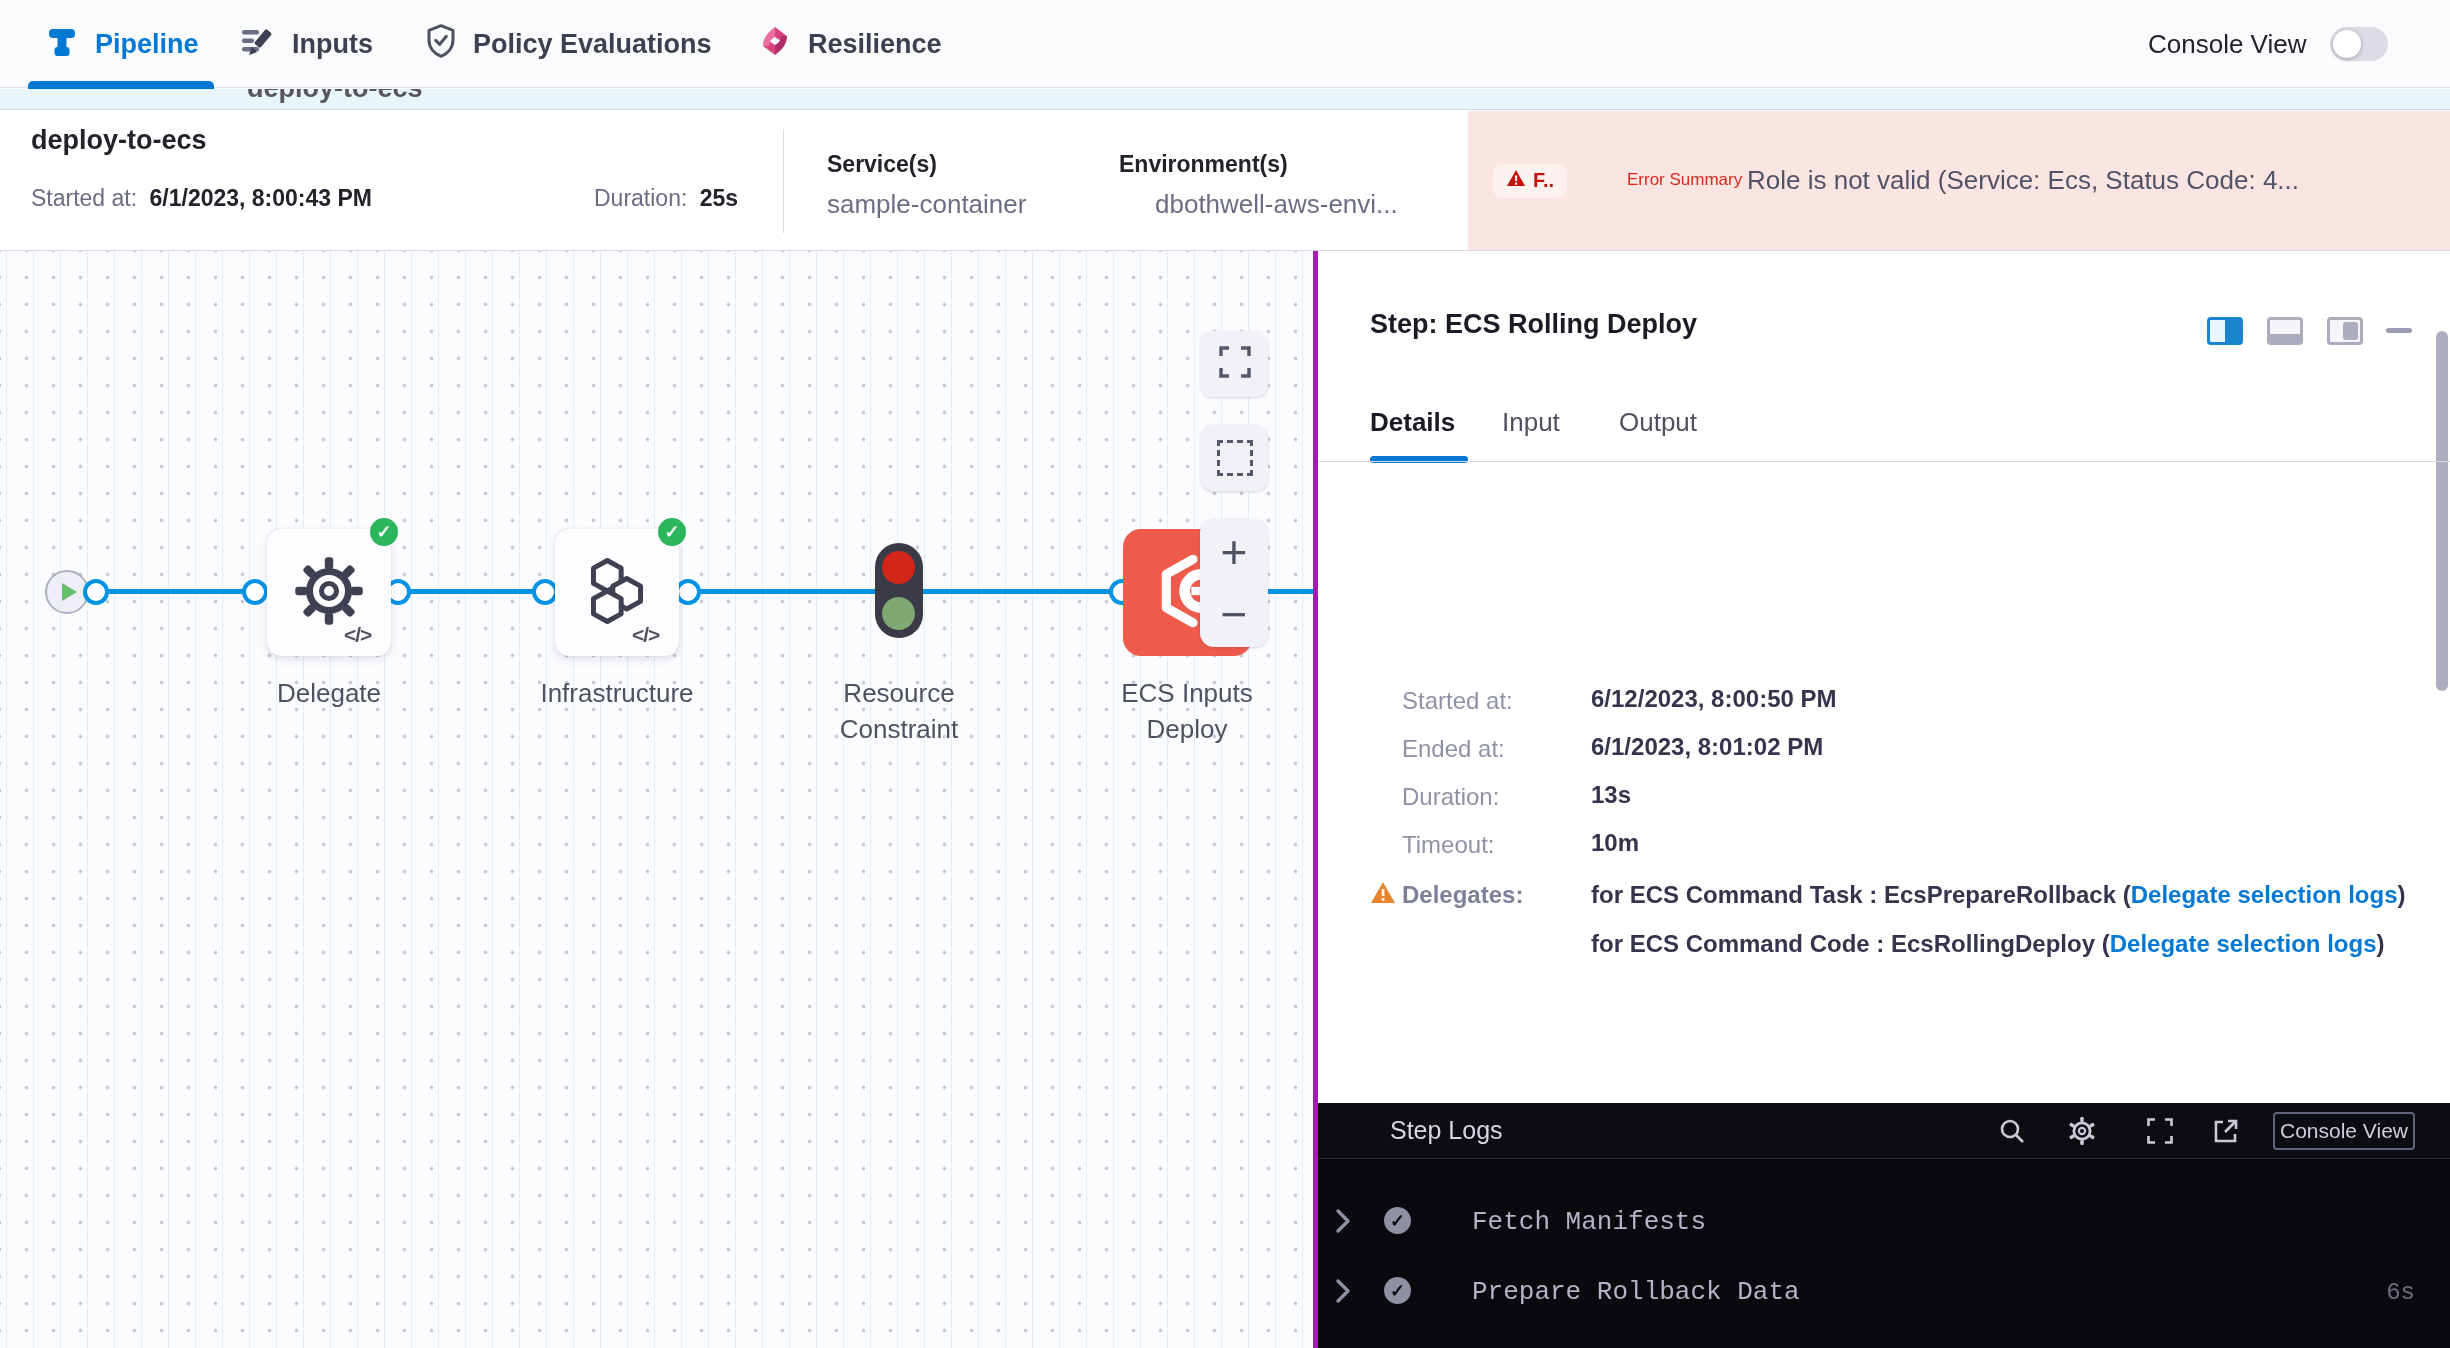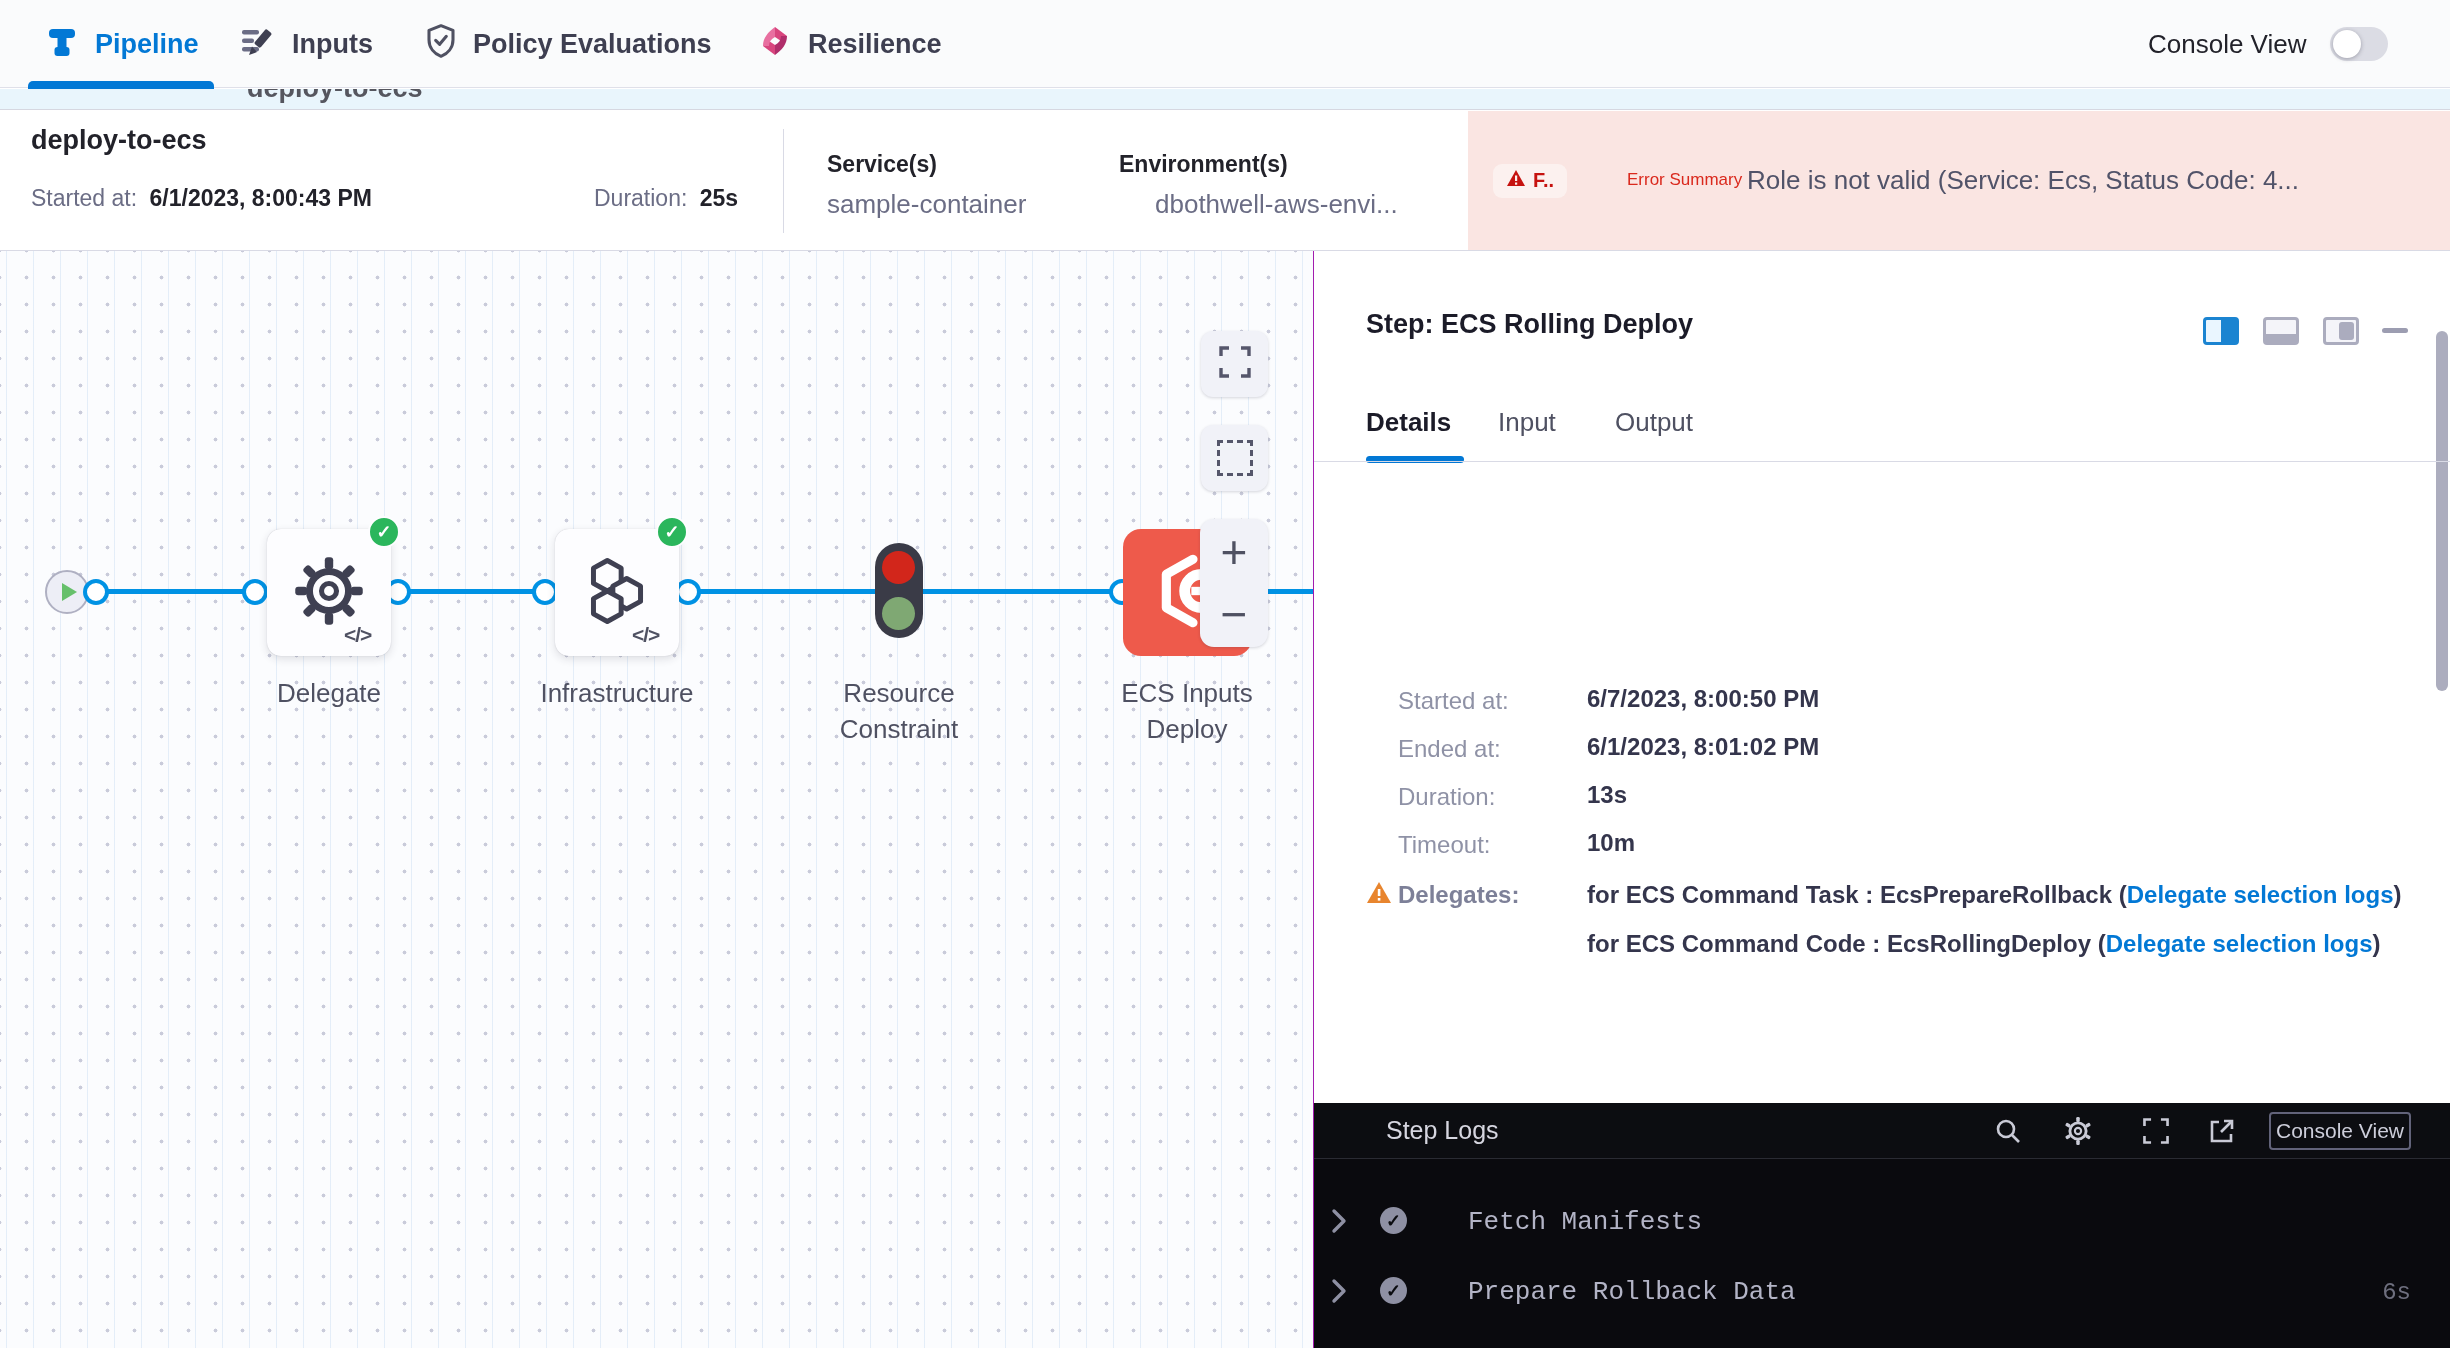--- a/index.html
+++ b/index.html
@@ -49,21 +49,21 @@
   .node-label{position:absolute;top:424px;width:220px;text-align:center;font-size:26px;color:#4F5162;line-height:1.4;}
   .traffic{position:absolute;left:875px;top:292px;width:48px;height:95px;border-radius:24px;background:#3A3B47;cursor:pointer;}
   .light{position:absolute;left:7px;width:33px;height:33px;border-radius:50%;}
   .ecs-card{position:absolute;left:1123px;top:278px;width:129px;height:127px;border-radius:18px;background:#EE5A4B;display:flex;align-items:center;justify-content:center;cursor:pointer;}
   .ctrl-btn{position:absolute;left:1201px;width:67px;height:66px;border-radius:12px;background:#F1F2F8;box-shadow:0 1px 3px rgba(40,41,61,.18);display:flex;align-items:center;justify-content:center;cursor:pointer;}
   .zoom-panel{position:absolute;left:1200px;top:268px;width:68px;height:128px;border-radius:14px;background:#F1F2F8;box-shadow:0 1px 3px rgba(40,41,61,.18);display:flex;flex-direction:column;align-items:center;justify-content:space-between;padding:10px 0;box-sizing:border-box;}
   .zoom-glyph{font-size:46px;font-weight:300;color:#4F5162;line-height:1;cursor:pointer;}
   .marquee-box{width:30px;height:30px;border:3px dashed #55566B;}
 
   
-  .panel{position:absolute;left:1313px;top:251px;width:1137px;height:1097px;background:#fff;border-left:1px solid #a21caf;box-sizing:border-box;}
+  .panel{position:absolute;left:1313px;top:251px;width:1137px;height:1097px;background:#fff;border-left:5px solid #a21caf;box-sizing:border-box;}
   .panel-title{position:absolute;left:52px;top:58px;font-size:27px;font-weight:700;color:#1B1B28;}
   .lay-icon{position:absolute;top:66px;width:36px;height:28px;border-radius:4px;box-sizing:border-box;cursor:pointer;}
   .lay-1{left:889px;border:3px solid #1B84D1;background:linear-gradient(to right,#EAF6FF 50%,#1B84D1 50%);}
   .lay-2{left:949px;border:3px solid #ABACBE;background:linear-gradient(to bottom,#F4F4F9 62%,#ABACBE 62%);}
   .lay-3{left:1009px;border:3px solid #ABACBE;background:#F4F4F9;}
   .lay-3 .inner{position:absolute;right:2px;top:2px;width:15px;height:18px;border-radius:3px;background:#ABACBE;}
   .min-dash{position:absolute;left:1068px;top:77px;width:26px;height:5px;border-radius:3px;background:#9C9DB1;cursor:pointer;}
   .panel-scroll{position:absolute;right:2px;top:80px;width:12px;height:360px;border-radius:6px;background:#ACADBE;cursor:pointer;}
   .tab{position:absolute;top:156px;font-size:26px;color:#4F5162;cursor:pointer;}
   .tab.active{font-weight:700;color:#1B1B28;}
@@ -288,21 +288,21 @@
     <div class="panel-scroll"></div>
 
     <div class="tab active" style="left:52px;">Details</div>
     <div class="tab" style="left:184px;">Input</div>
     <div class="tab" style="left:301px;">Output</div>
     <div class="tab-underline"></div>
     <div class="tabs-border"></div>
 
 
     <div class="d-label" style="top:436px;">Started at:</div>
-    <div class="d-value" style="top:434px;">6/7/2023, 8:00:50 PM</div>
+    <div class="d-value" style="top:434px;">6/12/2023, 8:00:50 PM</div>
     <div class="d-label" style="top:484px;">Ended at:</div>
     <div class="d-value" style="top:482px;">6/1/2023, 8:01:02 PM</div>
     <div class="d-label" style="top:532px;">Duration:</div>
     <div class="d-value" style="top:530px;">13s</div>
     <div class="d-label" style="top:580px;">Timeout:</div>
     <div class="d-value" style="top:578px;">10m</div>
 
     <span class="warn-icon" style="top:630px;">
       <svg width="26" height="23" viewBox="0 0 26 23">
           <path d="M13 1 L25 22 H1 Z" fill="#E8852E"></path>

